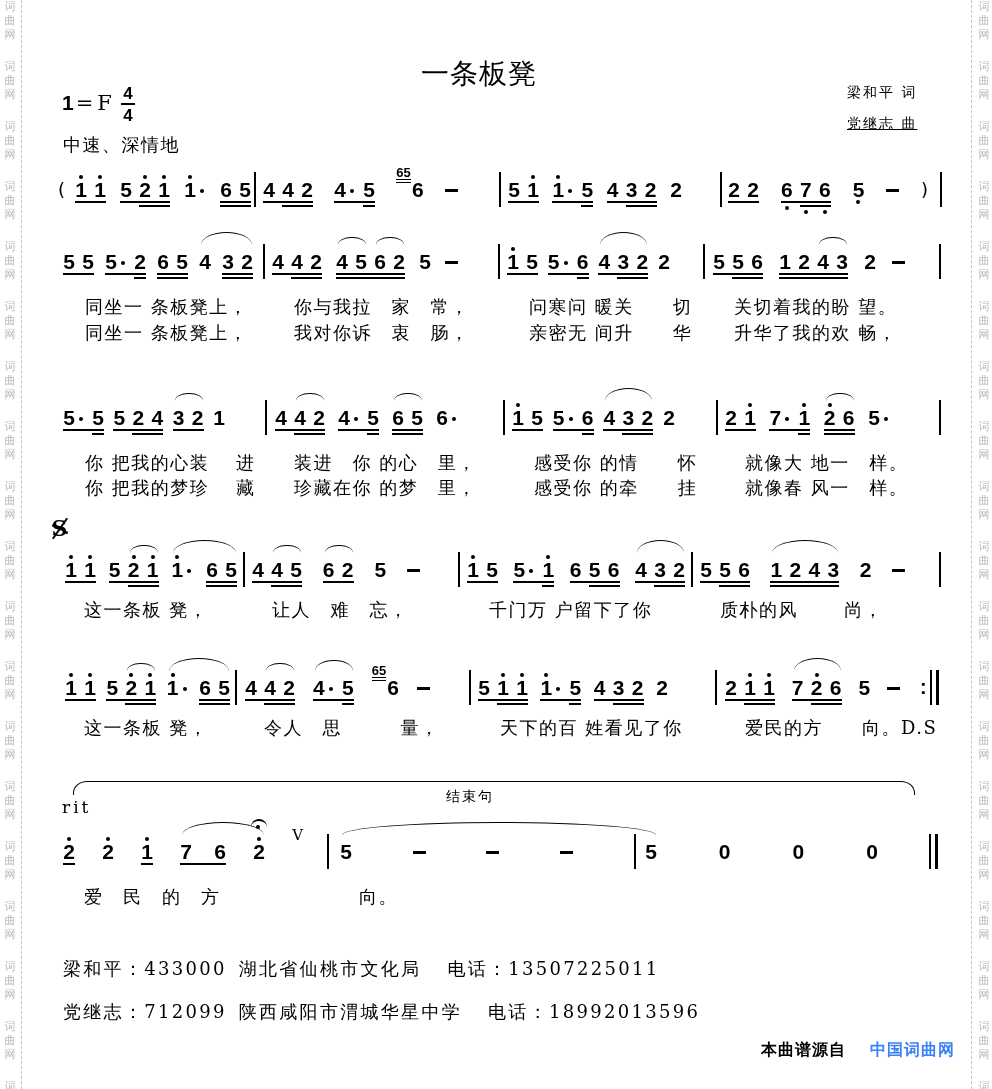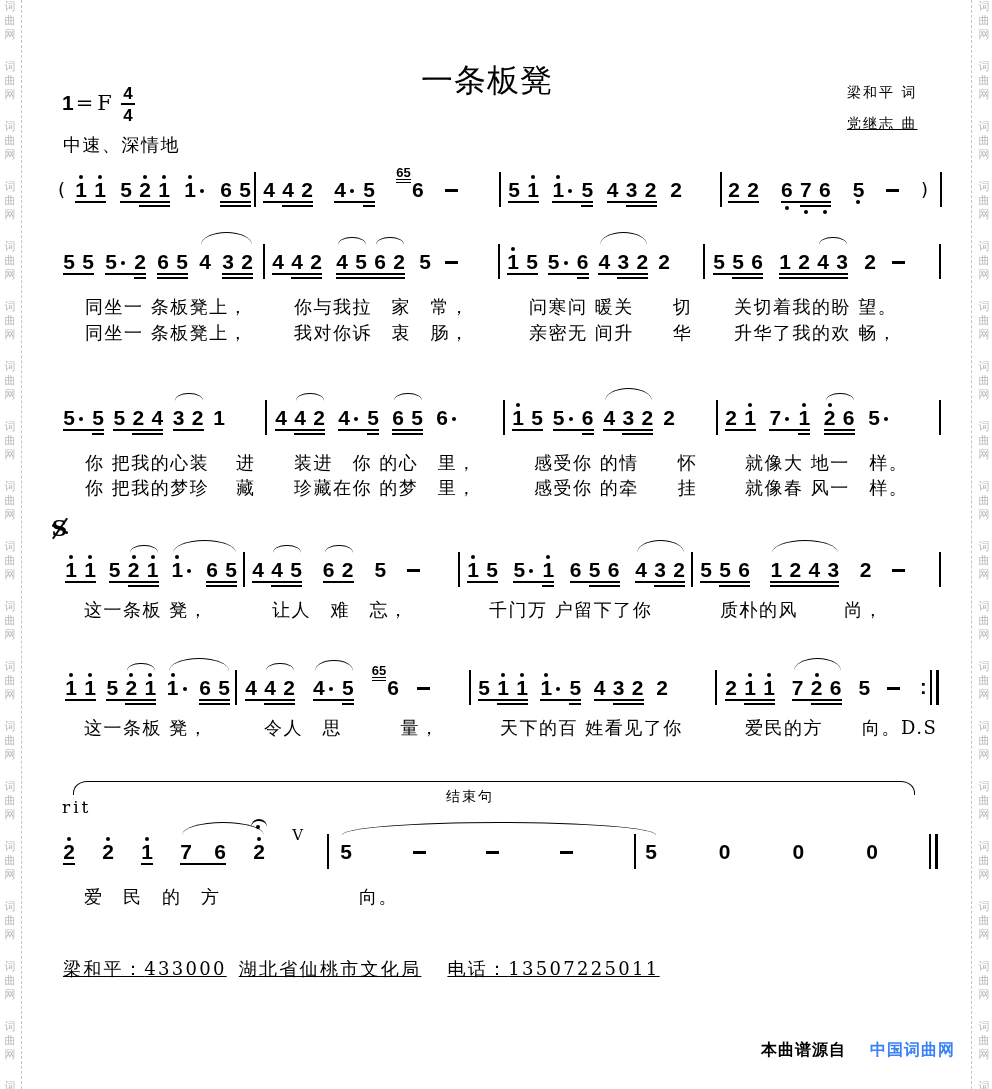--- a/index.html
+++ b/index.html
@@ -9,21 +9,21 @@
   
   .wm-col { position:absolute; top:0; width:14px; text-align:center; color:#b8b8b8;
             font:11px/14px "DejaVu Sans", sans-serif; }
   .wm-col.left { left:3px; } .wm-col.right { left:977px; }
   .wm-g { height:60px; }
   .wm-c { height:14px; }
   .wm-line { position:absolute; top:0; height:1089px; width:0; border-left:1px dashed #c4c4c4; }
   .wm-line.left { left:21px; } .wm-line.right { left:971px; }
 
   
-  .title { position:absolute; left:421px; top:58px; font-size:32px; line-height:44px; letter-spacing:1px; }
+  .title { position:absolute; left:421px; top:52px; font-size:28px; line-height:44px; letter-spacing:1px; }
   .key { position:absolute; left:62px; top:90px; height:26px; white-space:nowrap; }
   .key .k1 { font:bold 21px/26px "Liberation Sans", sans-serif; }
   .key .k2 { font:21px/26px "DejaVu Serif", serif; margin-left:2px; letter-spacing:4px; }
   .timesig { position:absolute; left:121px; top:85px; width:14px; text-align:center;
              font:bold 17px/17px "Liberation Sans", sans-serif; }
   .timesig span { display:block; }
   .timesig .tline { height:2px; background:#000; margin:1px 0 2px; }
   .tempo { position:absolute; left:63px; top:134px; font-size:18px; line-height:22px; letter-spacing:1.5px; }
   .credit { position:absolute; left:847px; font-size:14px; line-height:22px; letter-spacing:2px; white-space:pre; }
   .credit.lyricist { top:81px; } .credit.composer { top:112px;text-decoration:underline; }
@@ -69,21 +69,21 @@
   .segno .s { display:block; text-align:center; font:bold 22px/23px "DejaVu Serif", serif; }
   .segno .sl { position:absolute; left:8px; top:-1px; width:2px; height:25px; background:#000; transform:rotate(35deg); }
   .segno .d { position:absolute; width:3px; height:3px; border-radius:50%; background:#000; }
   .segno .d1 { left:1px; top:7px; } .segno .d2 { right:0; top:14px; }
   .coda-bracket { position:absolute; left:73px; top:781px; width:842px; height:14px; box-sizing:border-box;
                   border:1.6px solid #000; border-bottom:none; border-radius:14px 14px 0 0 / 12px 12px 0 0; }
   .coda-label { position:absolute; left:446px; top:787px; font-size:14px; line-height:18px; letter-spacing:2px; }
   .rit { position:absolute; left:62px; top:797px; font-size:17px; line-height:20px; letter-spacing:3px; }
 
   
-  .contact { position:absolute; left:63px; font-size:18px; line-height:22px; letter-spacing:2.3px; white-space:pre;text-decoration:underline; }
+  .contact { position:absolute; left:63px; font-size:18px; line-height:22px; letter-spacing:2.3px; white-space:pre; }
   .contact .pc { margin-right:12px; } .contact .ad { margin-right:26px; }
   .src-label { position:absolute; left:761px; top:1040px; font:bold 16px/20px "DejaVu Sans", sans-serif; letter-spacing:1px; }
   .src-site { position:absolute; left:870px; top:1040px; font:bold 16px/20px "DejaVu Sans", sans-serif; letter-spacing:1px; }
 </style>
 </head>
 <body>
 
 <div id="page">
 
   <div class="wm-col left">
@@ -783,20 +783,21 @@
         <span class="it">
           <span class="nt"><span class="body"><span class="dg">0</span></span></span>
         </span>
       </div>
     <div class="bar final" style="left:929px"></div>
   </div>
   <div class="lyr" style="left:62px;top:887px">爱　民　的　方</div>
   <div class="lyr" style="left:337px;top:887px">向。</div>
 
   <div class="contact" style="top:958px"><span>梁和平：</span><span class="pc">433000</span><span class="ad">湖北省仙桃市文化局</span><span>电话：</span><span>13507225011</span></div>
+  <div class="contact" style="top:1001px"><span>党继志：</span><span class="pc">712099</span><span class="ad">陕西咸阳市渭城华星中学</span><span>电话：</span><span>18992013596</span></div>
 
   <div class="src-label">本曲谱源自</div>
   <div class="src-site" style="color: #3b82f6;">中国词曲网</div>
 <div class="slur" style="left: 201px; width: 51px; height: 26px; top: 232px;"></div>
     <div class="slur" style="left: 338px; width: 28px; height: 16.8px; top: 236.6px;"></div>
     <div class="slur" style="left: 376px; width: 28px; height: 16.8px; top: 236.6px;"></div>
     <div class="slur" style="left: 600.312px; width: 47px; height: 26px; top: 232px;"></div>
     <div class="slur" style="left: 819px; width: 28px; height: 16.8px; top: 236.6px;"></div>
     <div class="slur" style="left: 174.656px; width: 28px; height: 16.8px; top: 392.6px;"></div>
     <div class="slur" style="left: 296px; width: 28px; height: 16.8px; top: 392.6px;"></div>

